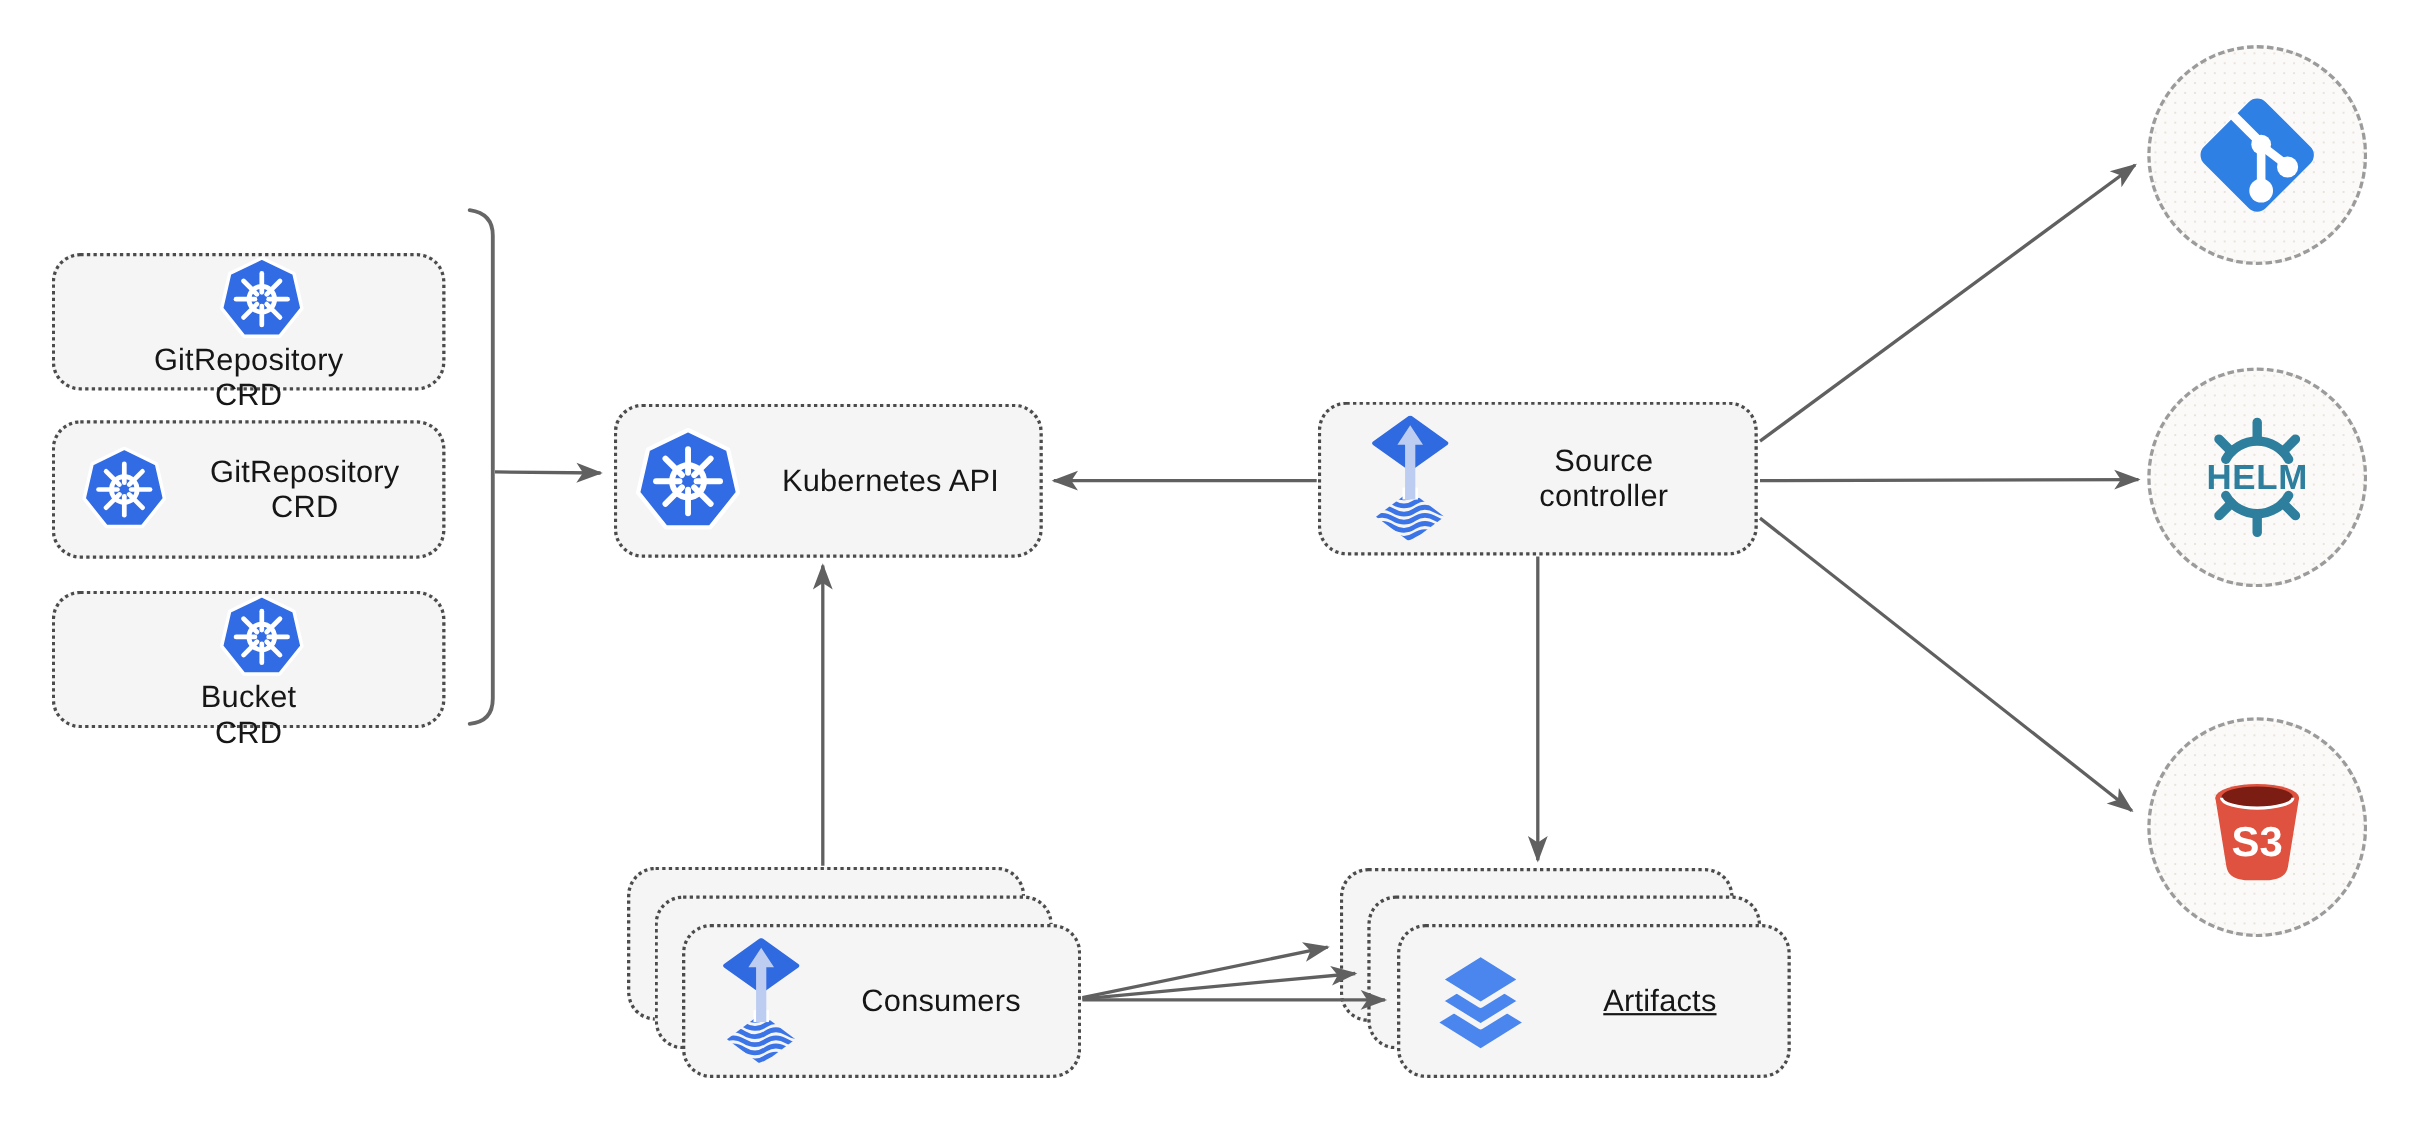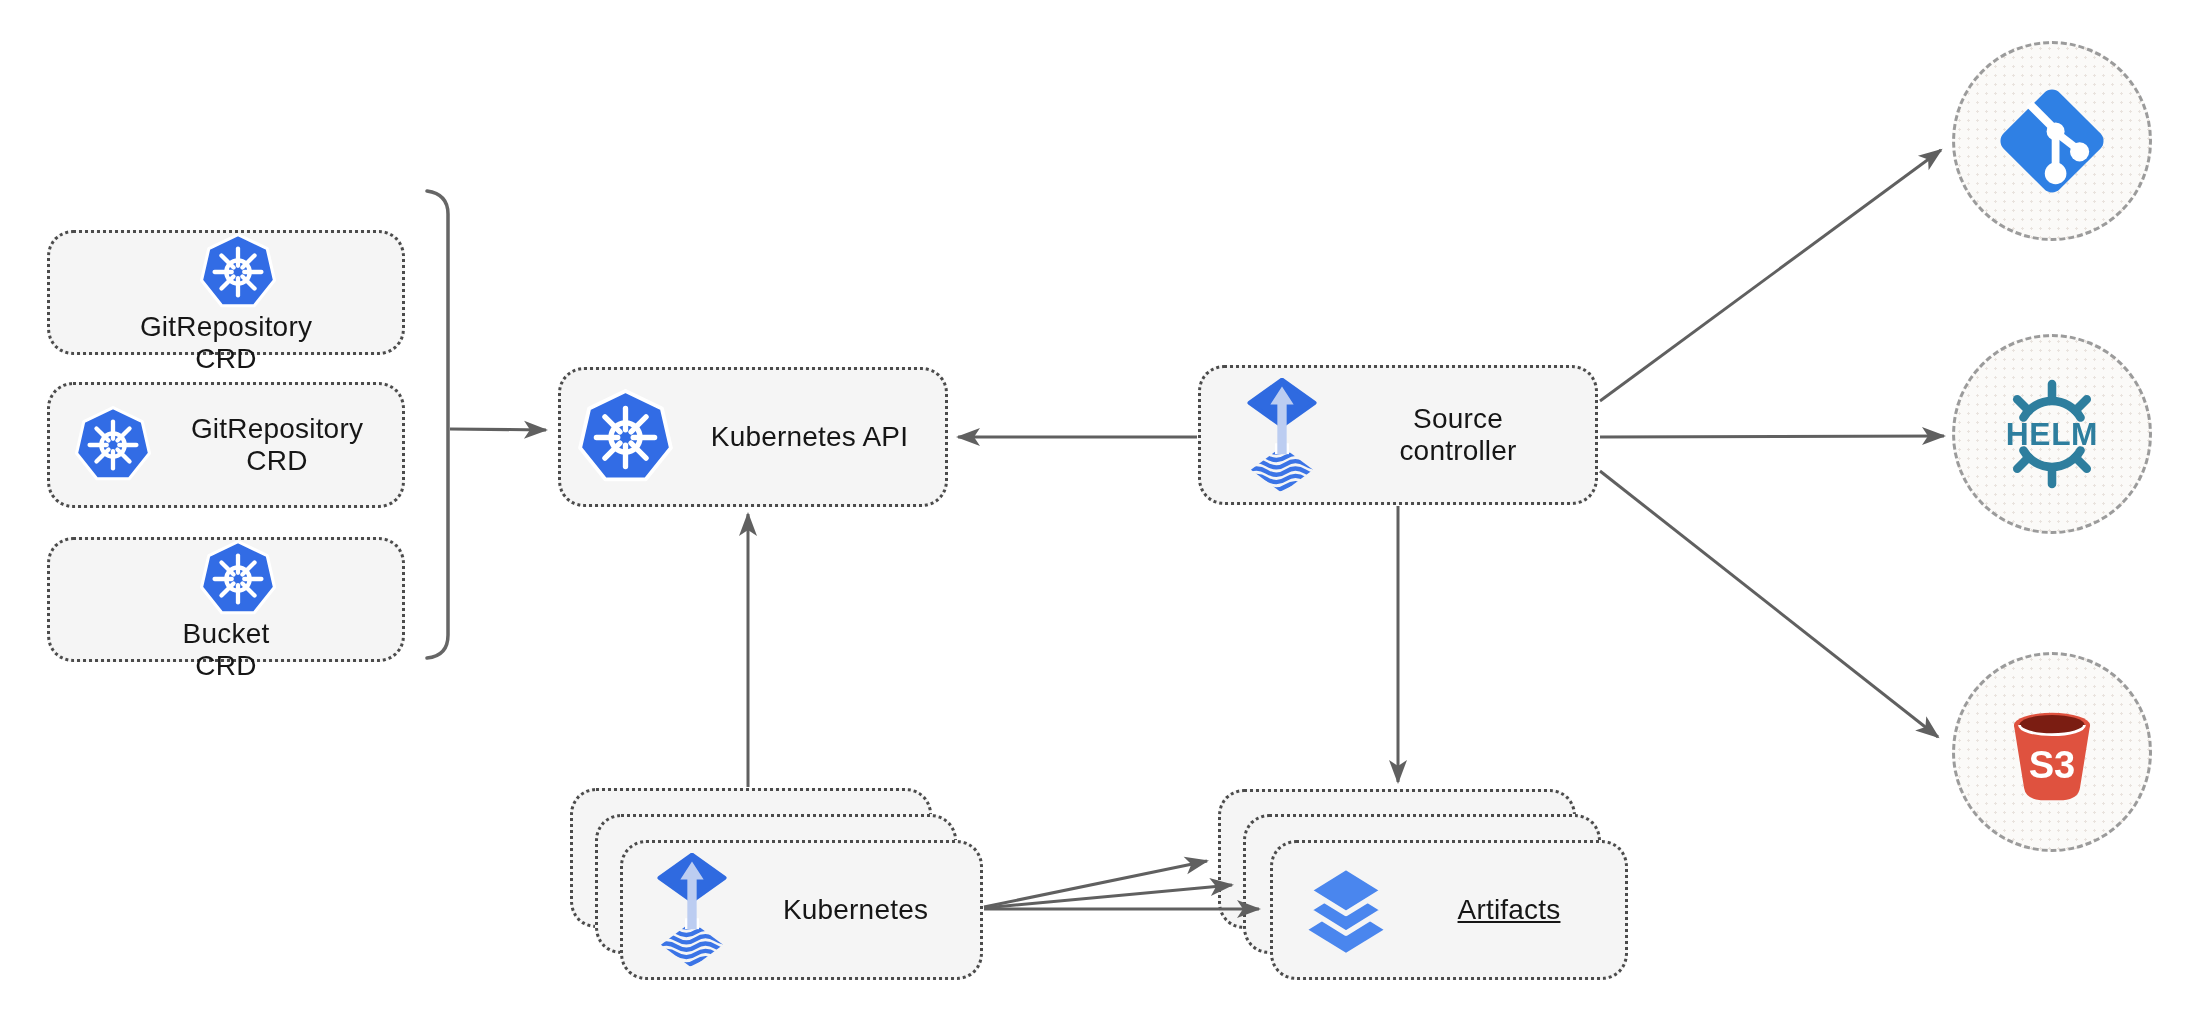--- a/index.html
+++ b/index.html
@@ -165,21 +165,21 @@
           <path d="M5,111 q12,-8 25,0 t25,0 t25,0 t25,0"></path>
           <path d="M5,120.5 q12,-8 25,0 t25,0 t25,0 t25,0"></path>
           <path d="M5,130 q12,-8 25,0 t25,0 t25,0 t25,0"></path>
           <path d="M5,139.5 q12,-8 25,0 t25,0 t25,0 t25,0"></path>
           <path d="M5,149 q12,-8 25,0 t25,0 t25,0 t25,0"></path>
         </g>
         <rect x="41" y="84" width="18" height="14" fill="#ffffff"></rect>
         <polygon points="50,11 35,34 44,34 44,98 56,98 56,34 65,34" fill="#bccdf1"></polygon>
       </svg>
     </span>
-    <span class="label single">Kubernetes</span>
+    <span class="label single">Consumers</span>
   </div>
 
   <div class="box" style="left:1218px;top:789px;width:358px;height:140px;"></div>
   <div class="box" style="left:1243px;top:814px;width:358px;height:140px;"></div>
   <div class="box" style="left:1270px;top:840px;width:358px;height:140px;text-decoration:underline;">
     <span class="icon-wrap" style="margin-left:26px;">
       <svg width="94" height="100" viewBox="0 0 100 112">
         <polygon points="50,52 92,78 50,104 8,78" fill="#4a86ee"></polygon>
         <polygon points="50,30 92,56 50,82 8,56" fill="#4a86ee" stroke="#f5f5f5" stroke-width="6" stroke-linejoin="round"></polygon>
         <polygon points="50,8 92,34 50,60 8,34" fill="#4a86ee" stroke="#f5f5f5" stroke-width="6" stroke-linejoin="round"></polygon>

